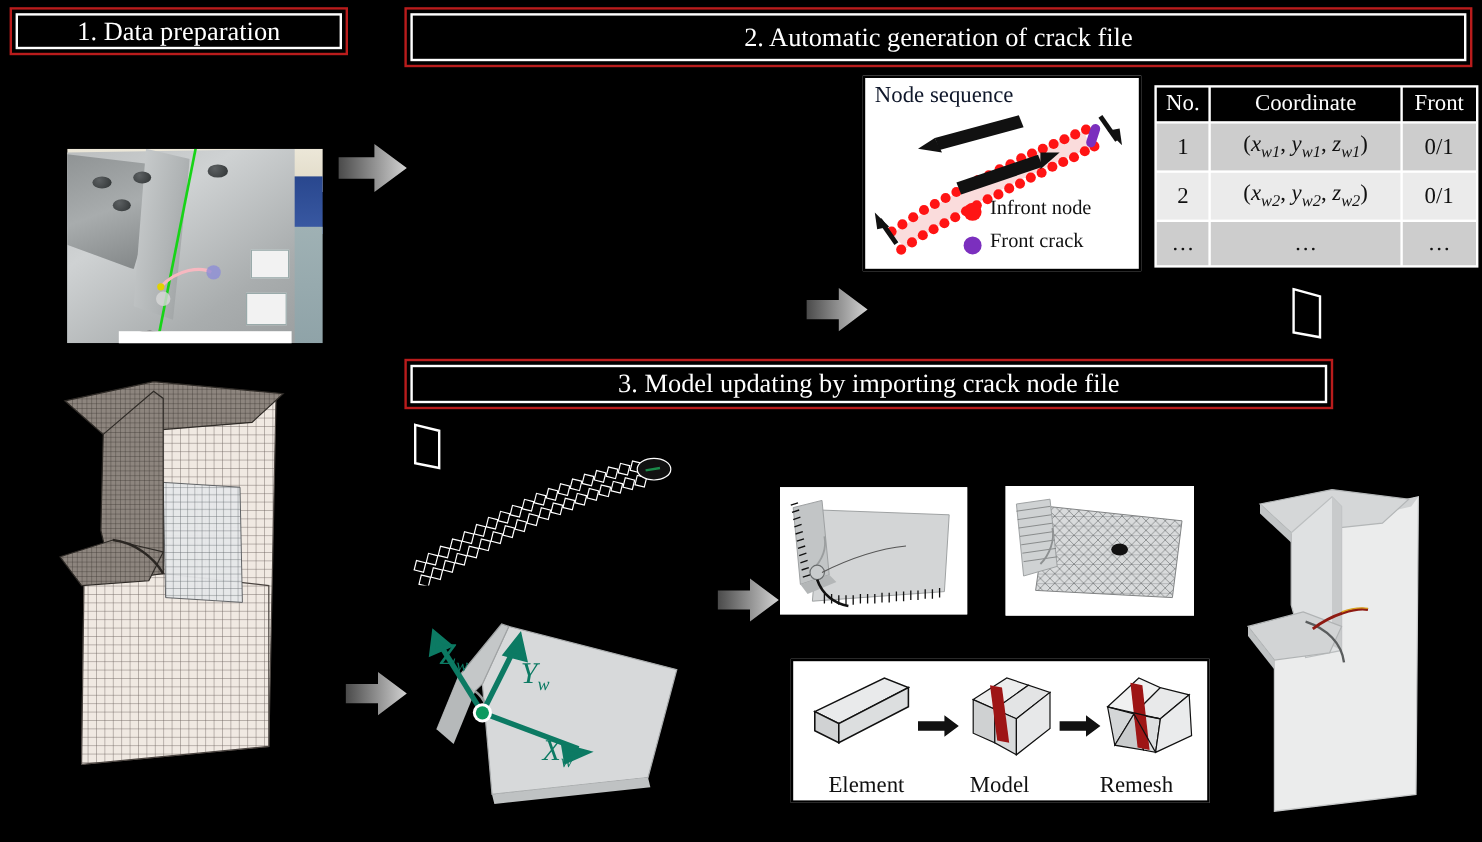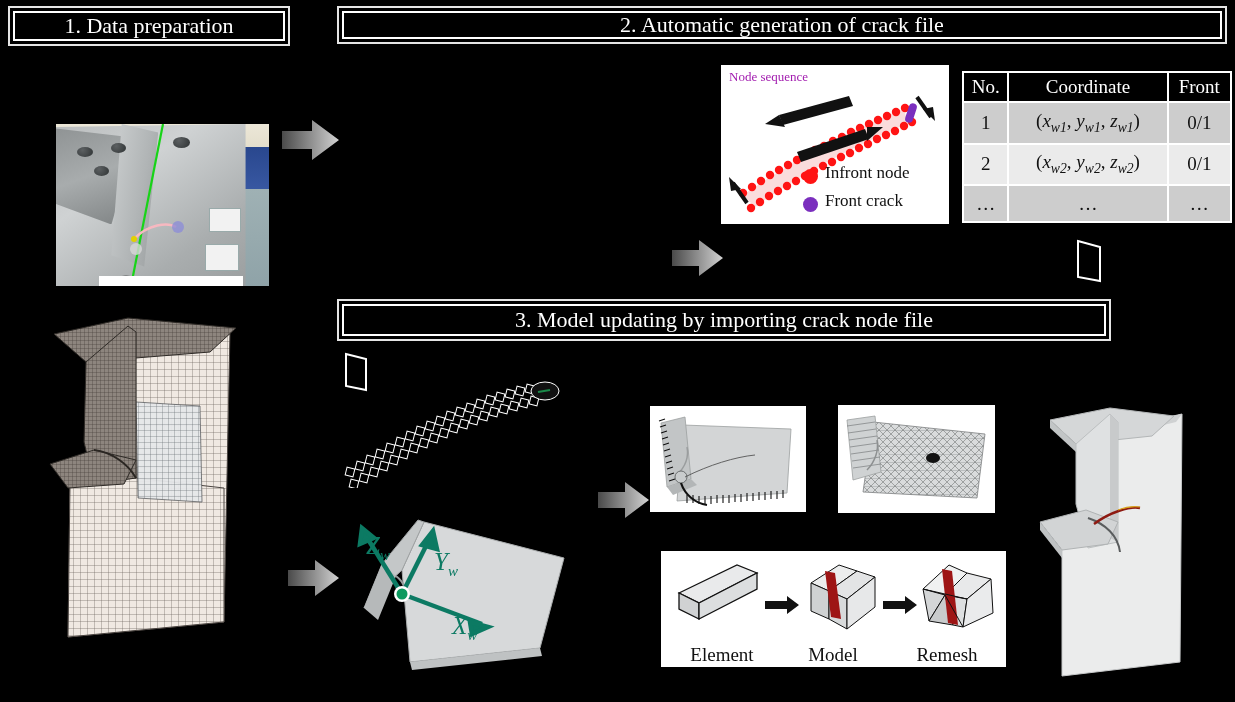--- a/index.html
+++ b/index.html
@@ -1,28 +1,28 @@
 <!DOCTYPE html>
 <html><head>
 <meta charset="utf-8">
 <style>
   html,body{margin:0;padding:0;background:#000;}
   body{width:1235px;height:702px;position:relative;overflow:hidden;
        font-family:"Liberation Serif", serif;color:#fff;}
   .stage{position:absolute;inset:0;background:#000;}
 
   
-  .sec-head{position:absolute;background:#000;border:2px solid #e5e5e5;
+  .sec-head{position:absolute;background:#000;border:2px solid #b91c1c;
             box-sizing:border-box;display:flex;align-items:center;justify-content:center;}
   .sec-head .inner{position:absolute;inset:3px;border:2px solid #fff;box-sizing:border-box;}
   .sec-head span{position:relative;z-index:2;color:#fff;white-space:nowrap;}
 
   #sec1{left:8px;top:6px;width:282px;height:40px;}
   #sec1 span{font-size:22px;}
-  #sec2{left:337px;top:6px;width:890px;height:38px;}
+  #sec2{left:337px;top:6px;width:890px;height:50px;}
   #sec2 span{font-size:22px;}
   #sec3{left:337px;top:299px;width:774px;height:42px;}
   #sec3 span{font-size:22px;}
 
   
   .arrow{position:absolute;}
   .arrow svg{display:block;}
 
   
   #photo{position:absolute;left:28px;top:62px;width:213px;height:162px;overflow:hidden;}
@@ -45,21 +45,21 @@
      background:radial-gradient(circle at 35% 30%,#5c6062,#2e3233);}
   #photo .pc{position:absolute;background:#f2f2f2;border:1px solid #9aa;}
   #photo .greenline{position:absolute;left:0;top:0;width:100%;height:100%;}
   #photo .base{position:absolute;left:20%;bottom:-32%;width:68%;height:38%;
      background:#fff;}
   #photoWrap{position:absolute;left:28px;top:62px;width:213px;height:196px;}
 
   
   #nodepanel{position:absolute;left:719px;top:63px;width:232px;height:163px;
      background:#fff;border:2px solid #000;box-sizing:border-box;}
-  #nodepanel .title{position:absolute;left:8px;top:4px;font-size:13px;color:#a21caf;}
+  #nodepanel .title{position:absolute;left:8px;top:4px;font-size:19px;color:#0f172a;}
   #nodepanel svg{position:absolute;left:0;top:0;}
   #nodepanel .leg{position:absolute;color:#111;font-size:17px;white-space:nowrap;}
   #nodepanel .legdot{position:absolute;width:15px;height:15px;border-radius:50%;}
 
   
   #ctable{position:absolute;left:962px;top:71px;width:270px;height:152px;
      border-collapse:separate;border-spacing:2px;background:#fff;}
   #ctable th{background:#000;color:#fff;font-weight:normal;font-size:19px;
      padding:3px 2px;text-align:center;white-space:nowrap;}
   #ctable td{color:#111;font-size:19px;padding:3px 6px;text-align:center;white-space:nowrap;}

